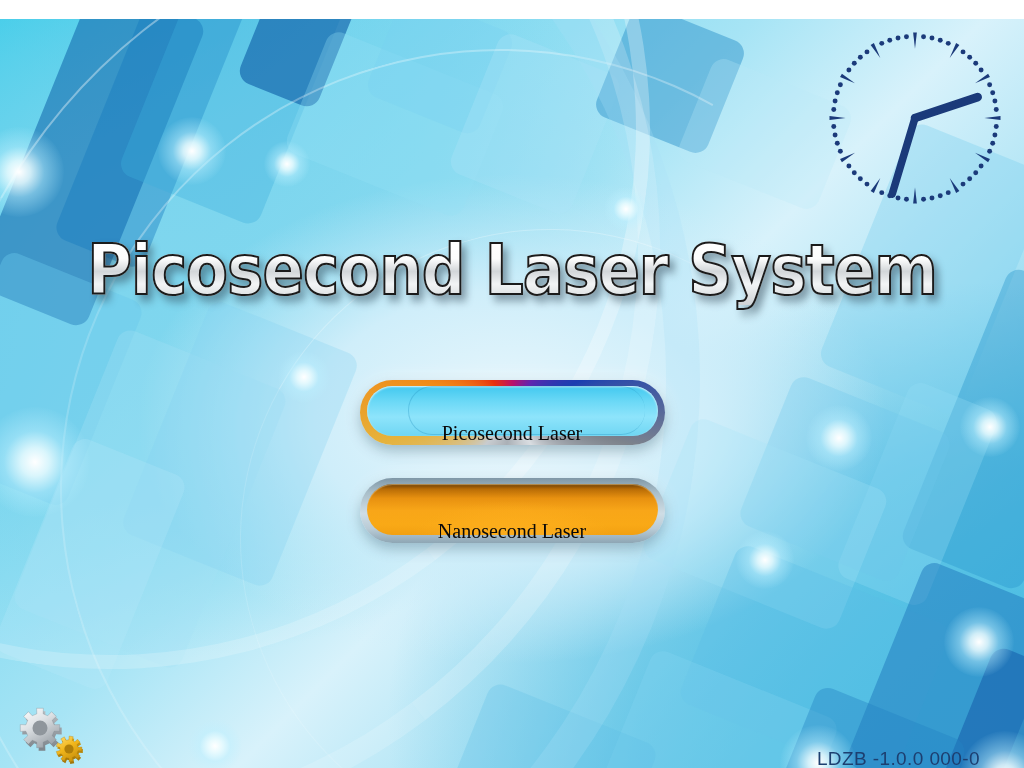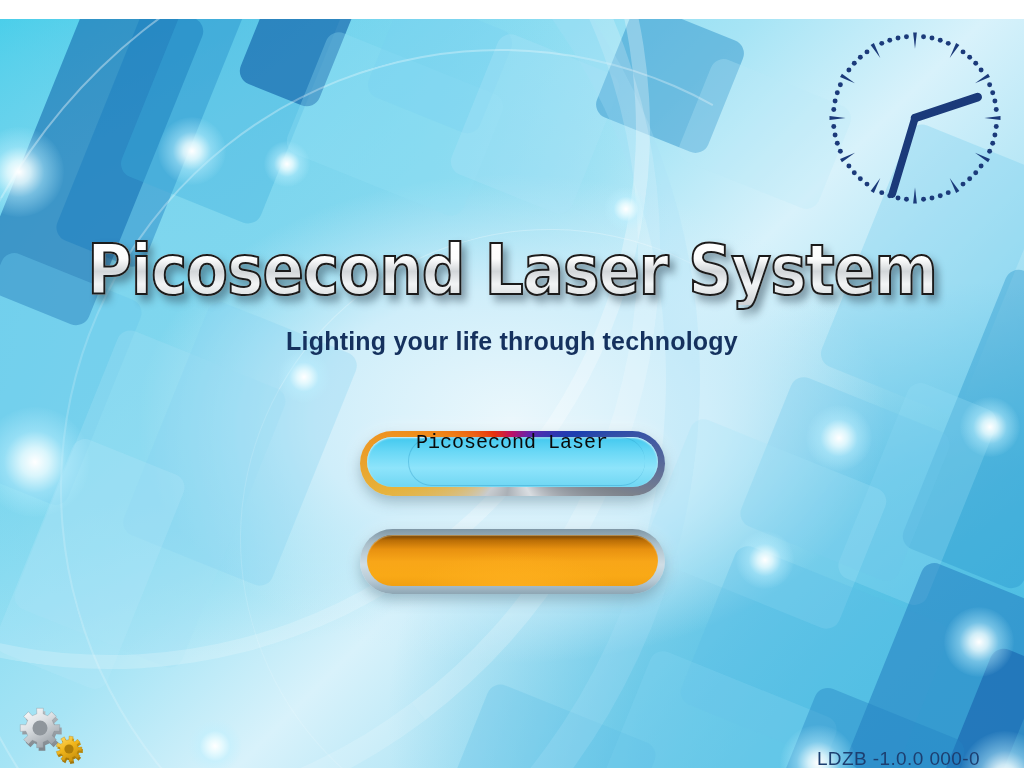--- a/index.html
+++ b/index.html
@@ -95,24 +95,24 @@
     display:flex; flex-direction:column; align-items:center;
     gap:33px;
   }
 
   .btn {
     position:relative;
     width:305px; height:65px;
     border:none;
     border-radius:34px;
     cursor:pointer;
-    font-family:Liberation Mono, monospace;
+    font-family:Liberation Serif, serif;
     font-size:20px;
     color:#0a0a0a;
-    display:flex; align-items:flex-start; justify-content:center;
+    display:flex; align-items:flex-end; justify-content:center;
     padding:0;
   }
 
   
   #btn-pico {
     background:
       conic-gradient(from 220deg,
         #c8ccd0 0deg,
         #e6b23a 38deg,
         #f08a18 70deg,
@@ -340,32 +340,32 @@
     <g id="gear-small" transform="translate(57,50)">
         <path d="M12.83,-2.07L12.83,2.07L9.04,1.73L8.03,4.48L11.16,6.66L8.50,9.84L5.81,7.13L3.27,8.60L4.27,12.28L0.19,13.00L-0.13,9.20L-3.02,8.69L-4.62,12.15L-8.21,10.08L-6.02,6.96L-7.90,4.72L-11.35,6.34L-12.77,2.44L-9.08,1.47L-9.08,-1.47L-12.77,-2.44L-11.35,-6.34L-7.90,-4.72L-6.02,-6.96L-8.21,-10.08L-4.62,-12.15L-3.02,-8.69L-0.13,-9.20L0.19,-13.00L4.27,-12.28L3.27,-8.60L5.81,-7.13L8.50,-9.84L11.16,-6.66L8.03,-4.48L9.04,-1.73Z" fill="url(#ggold)" stroke="rgba(170,120,10,0.55)" stroke-width="0.6"></path>
         <circle r="4.6" fill="#b07f0a"></circle>
       </g>
   </svg>
 
   <div id="content">
 
     <div id="app-title">Picosecond Laser System</div>
 
-    <div id="app-subtitle">Lighting your life through technology</div>
 
     <div id="button-stack">
 
       <button class="btn" id="btn-pico">
         <span class="face"></span>
         <span class="inner-outline"></span>
         <span class="label">Picosecond Laser</span>
       </button>
 
       <button class="btn" id="btn-nano">
         <span class="face"></span>
+        <span class="label">Nanosecond Laser</span>
       </button>
 
     </div>
   </div>
 
   <div id="version">LDZB -1.0.0 000-0</div>
 
 </div>
 
 </body></html>

